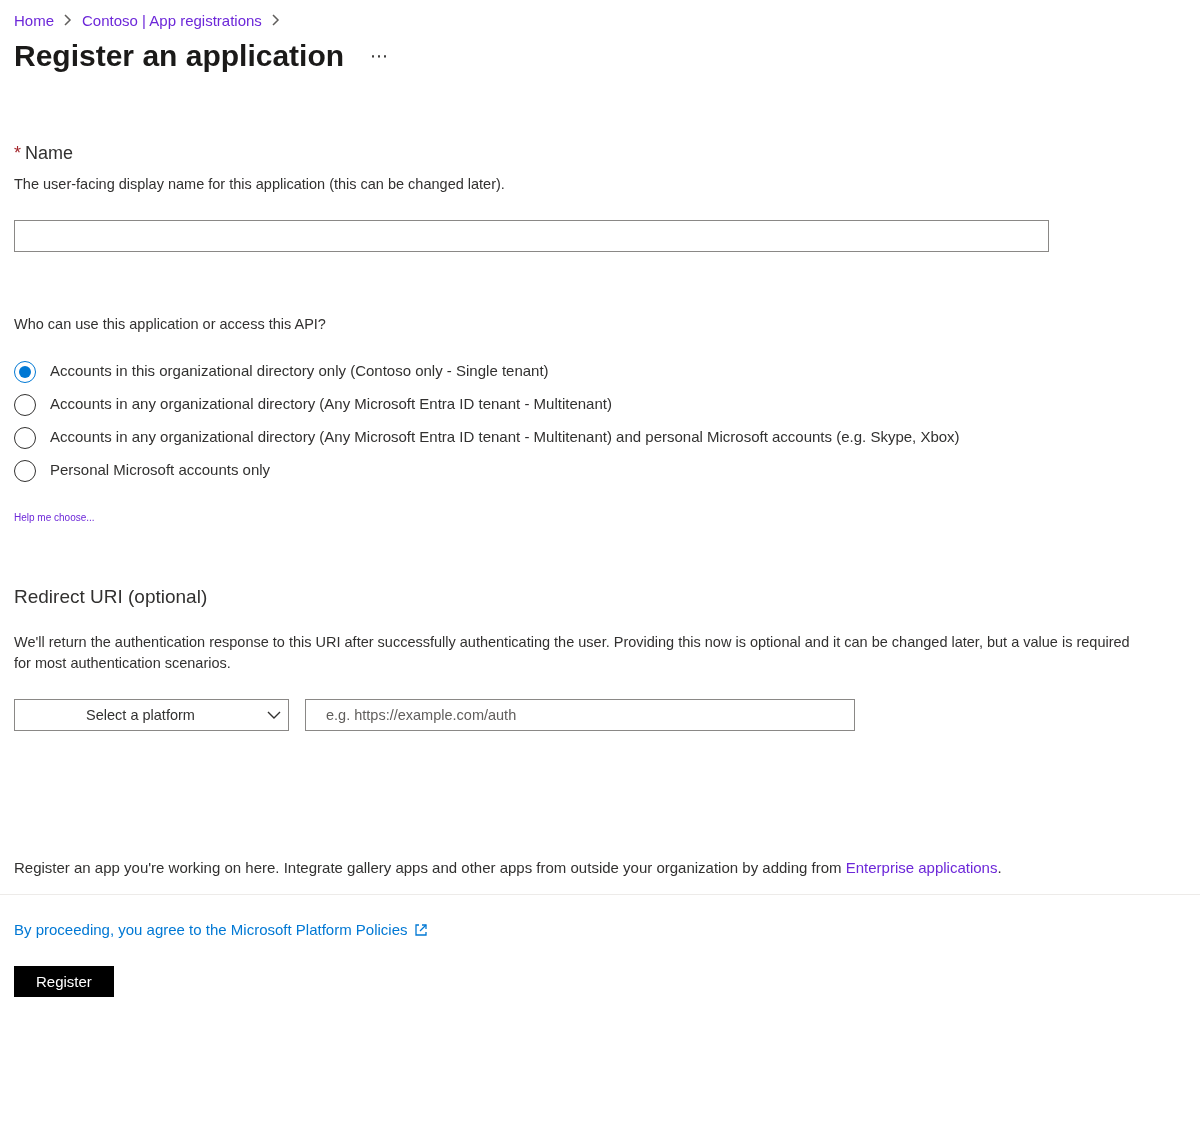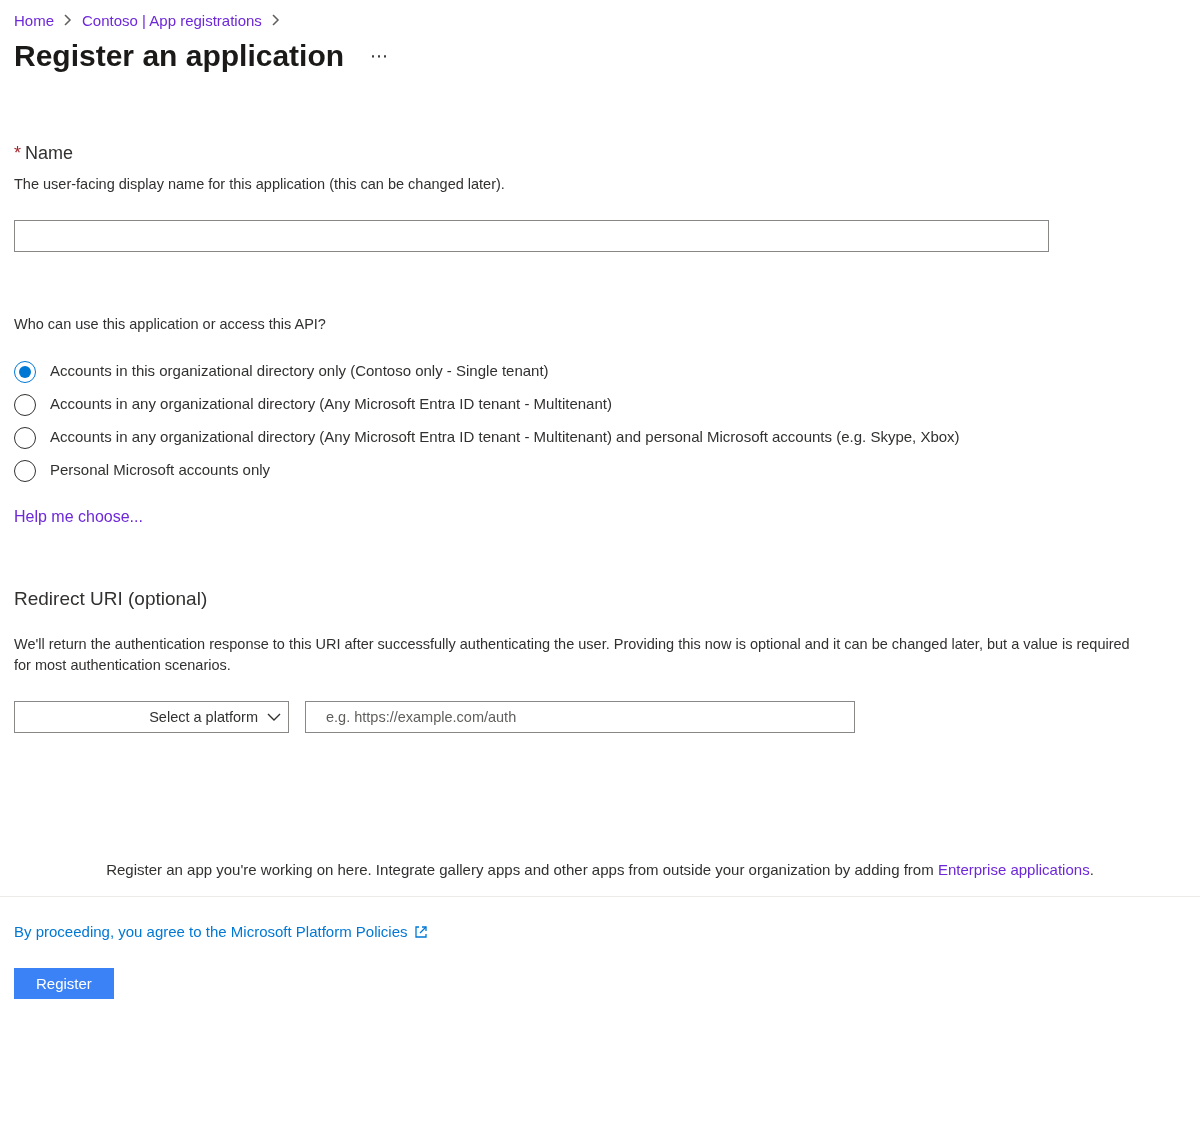--- a/index.html
+++ b/index.html
@@ -68,61 +68,61 @@
       cursor: pointer;
     }
     .radio-outer.checked { border-color: #0078d4; }
     .radio-inner {
       width: 12px; height: 12px;
       border-radius: 50%;
       background: #0078d4;
     }
     .radio-label { font-size: 15px; color: #323130; line-height: 1.5; max-width: 1080px; }
 
-    .help-link { font-size: 16px; }
+    .help-link { font-size: 10px; }
 
     .redirect-row { display: flex; gap: 16px; }
     .select-wrap {
       position: relative;
       width: 275px;
     }
     .select-input {
       width: 100%; height: 32px;
       border: 1px solid #8a8886;
       padding: 0 30px 0 8px;
       font-size: 14.5px;
       font-family: inherit;
       background: #fff;
-      text-align: right;
+      text-align: center;
       color: #323130;
       cursor: pointer;
     }
     .chevron {
       position: absolute;
       right: 8px; top: 50%;
       transform: translateY(-50%);
       pointer-events: none;
     }
     .uri-input {
       width: 550px; height: 32px;
       border: 1px solid #8a8886;
       padding: 0 20px;
       font-size: 14.5px;
       font-family: inherit;
     }
     .uri-input::placeholder, .text-input::placeholder { color: #605e5c; }
 
-    .footer-note { font-size: 15px; color: #323130; margin-top: 128px; margin-bottom: 18px; text-align: center; }
+    .footer-note { font-size: 15px; color: #323130; margin-top: 128px; margin-bottom: 18px; }
     .divider { border: none; border-top: 1px solid #edebe9; margin: 0 -14px 26px -14px; }
 
     .policies-row { display: inline-flex; align-items: center; gap: 6px; font-size: 15px; color: #0078d4; margin-bottom: 28px; }
     .ext-icon { width: 14px; height: 14px; }
 
     .register-btn {
-      background: #3b82f6;
+      background: #000000;
       color: #fff;
       border: none;
       padding: 7px 22px;
       font-size: 15px;
       font-family: inherit;
       cursor: pointer;
     }
   </style>
 </head>
 <body>

